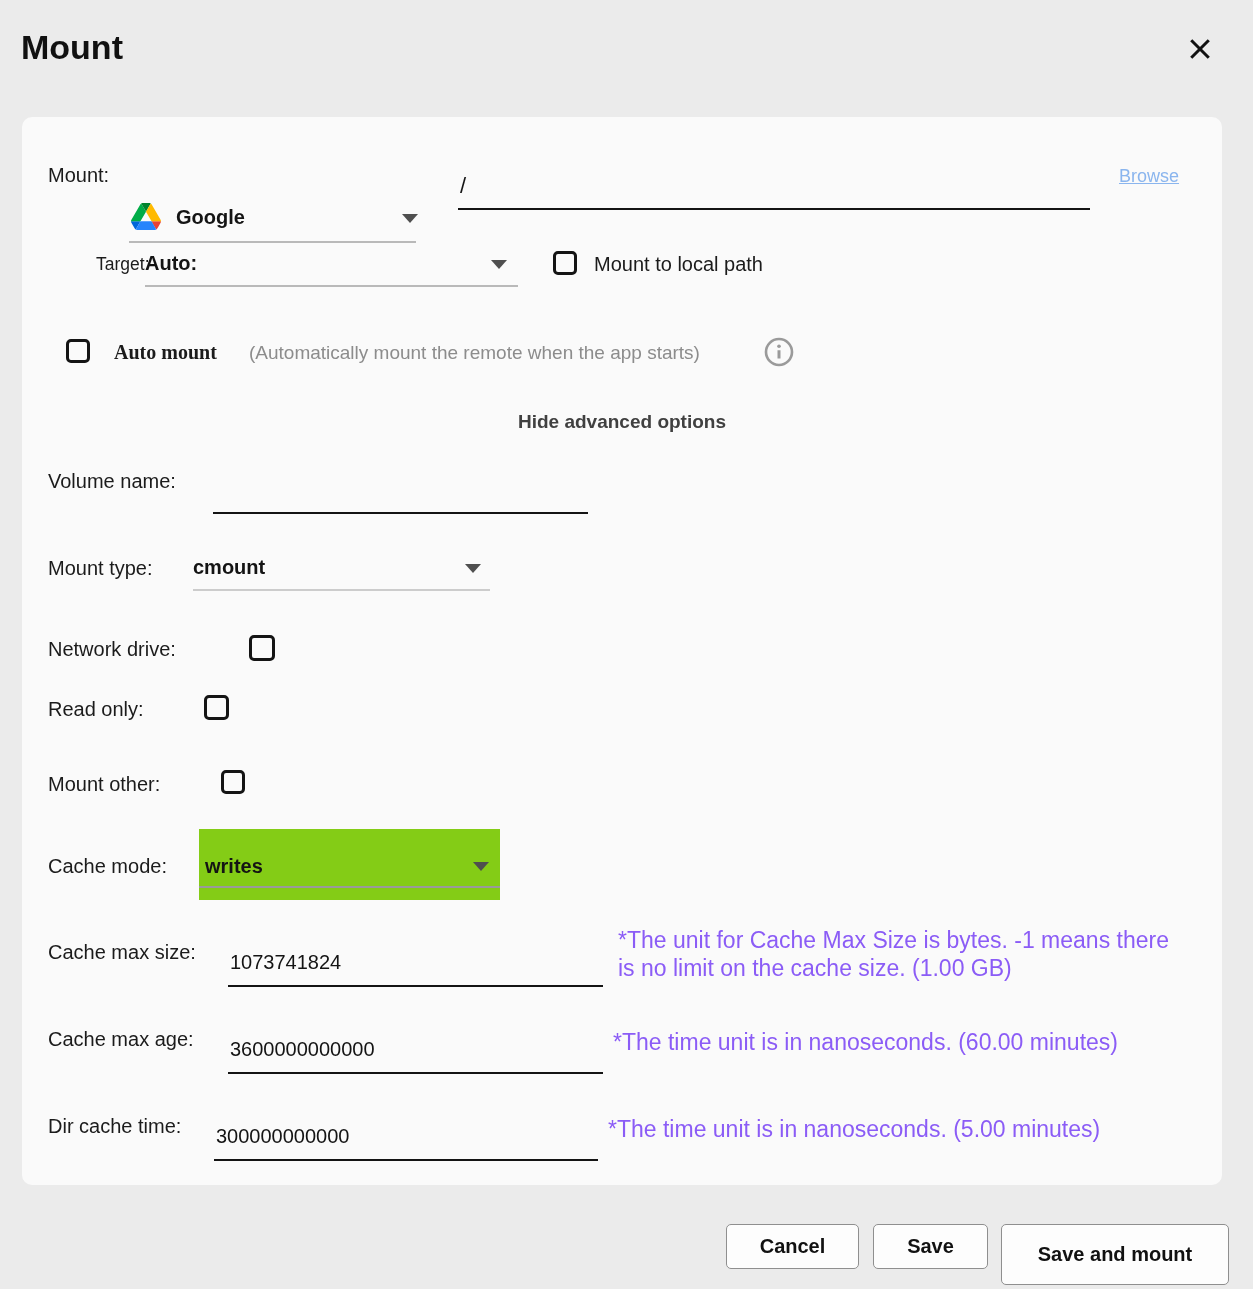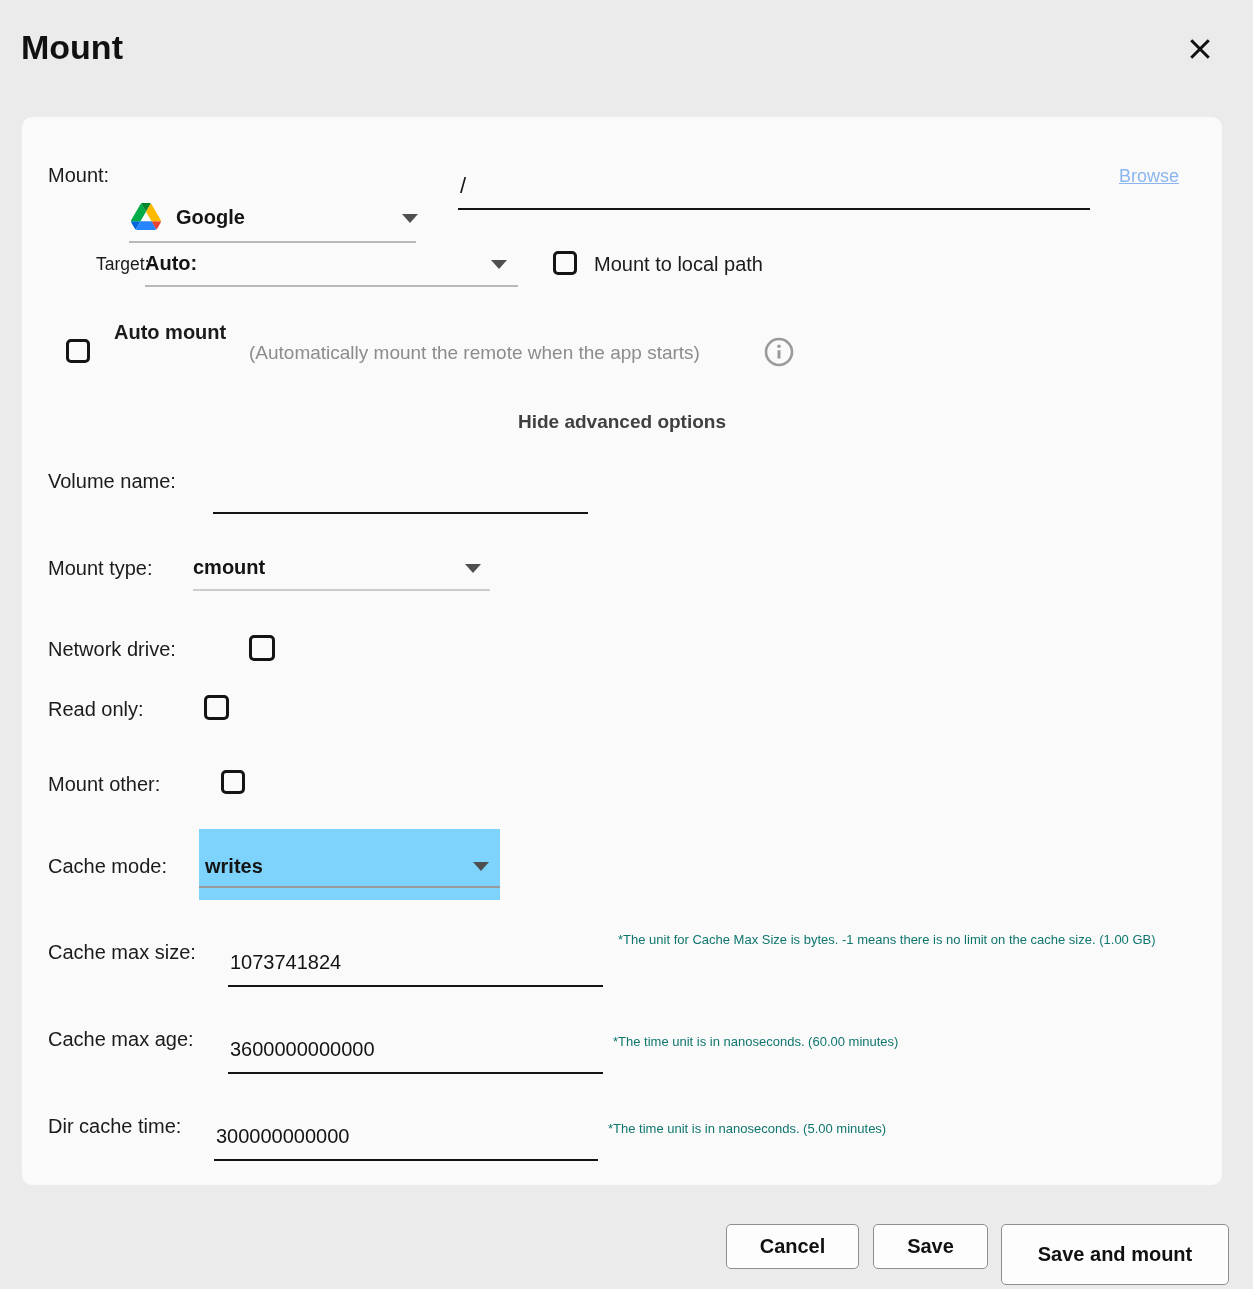--- a/index.html
+++ b/index.html
@@ -40,25 +40,25 @@
     background:transparent;
     border:none;
     border-bottom:2px solid #141414;
     font-family:inherit;
     font-size:20px;
     color:#141414;
     outline:none;
     padding:0 2px;
   }
   .hint { font-size:19px; color:#8c8c8c; white-space:nowrap; }
-  .note { font-size:13px; color:#0f766e; line-height:28px; }
+  .note { font-size:23px; color:#8b5cf6; line-height:28px; }
   .link-blue { font-size:18px; color:#8ab5ee; text-decoration:underline; cursor:pointer; }
   .adv-link { font-size:19px; font-weight:700; color:#404040; cursor:pointer; text-align:center; width:100%; }
   .select-filled {
-    background:#7dd3fc;
+    background:#84cc16;
     cursor:pointer;
     text-align:right;
   }
   .select-filled .inner-line { position:absolute; left:0; right:0; bottom:12px; height:2px; background:#9a9a9a; }
   .btn {
     background:#fdfdfd;
     border:1.2px solid #8f8f8f;
     border-radius:5px;
     font-family:inherit;
     font-size:20px;
@@ -109,21 +109,21 @@
 <div class="abs select-group" style="left:145px; top:248px; width:373px; height:40px;">
   <span class="abs val-bold" style="left:0; top:4px;">Auto:</span>
   <span class="abs caret" style="left:346px; top:12px;"></span>
   <span class="abs underline" style="left:0; top:37px; width:373px;"></span>
 </div>
 
 <div class="abs checkbox" style="left:553px; top:251px;"></div>
 <div class="abs lbl" style="left:594px; top:253px;">Mount to local path</div>
 
 <div class="abs checkbox" style="left:66px; top:339px;"></div>
-<div class="abs lbl" style="left:114px; top:321px; font-weight:600;">Auto mount</div>
+<div class="abs lbl" style="left:114px; top:341px; font-weight:600;font-family:Liberation Serif, serif;">Auto mount</div>
 <div class="abs hint" style="left:249px; top:342px;">(Automatically mount the remote when the app starts)</div>
 <div class="abs" style="left:764px; top:337px; width:30px; height:30px;">
   <svg width="30" height="30" viewBox="0 0 24 24">
     <circle cx="12" cy="12" r="10.4" fill="none" stroke="#9a9a9a" stroke-width="2.1"></circle>
     <circle cx="12" cy="7.4" r="1.45" fill="#9a9a9a"></circle>
     <line x1="12" y1="10.6" x2="12" y2="17.2" stroke="#9a9a9a" stroke-width="2.4"></line>
   </svg>
 </div>
 
 <div class="abs adv-link" style="left:22px; top:411px; width:1200px;">Hide advanced options</div>

